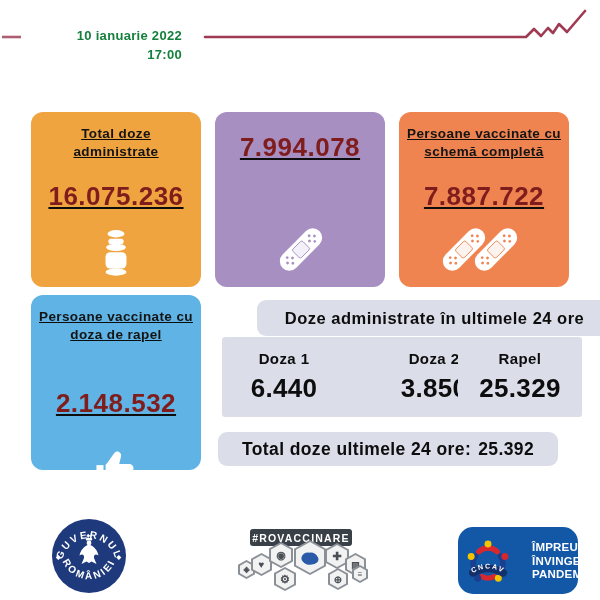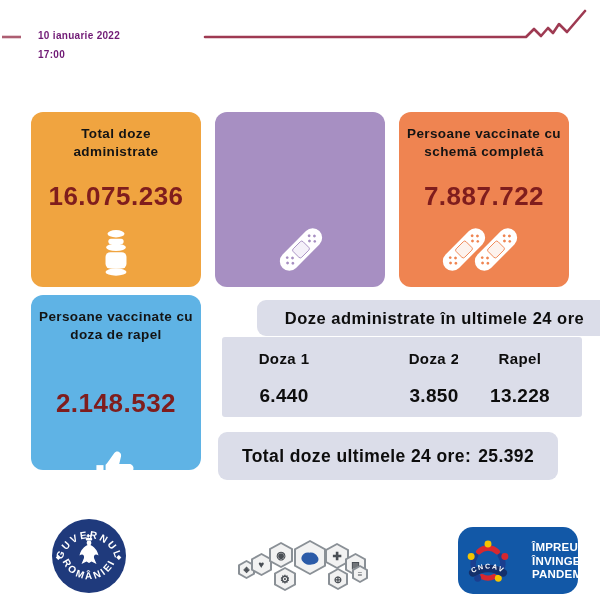--- a/index.html
+++ b/index.html
@@ -1,46 +1,46 @@
 <!DOCTYPE html>
 <html><head>
 <meta charset="utf-8">
 <style>
   html,body{margin:0;padding:0;}
   body{font-family:"Liberation Sans",sans-serif;background:#ffffff;}
   .stage{position:relative;width:600px;height:600px;background:#ffffff;overflow:hidden;font-weight:bold;color:#0d0d0d;}
 
   
   .hdr-line{position:absolute;left:0;top:0;width:600px;height:70px;}
-  .date-block{position:absolute;left:38px;top:26px;width:144px;text-align:left;font-size:10px;line-height:19px;letter-spacing:.3px;color:#701a75;}
-
-  
-  .card{position:absolute;width:170px;height:175px;border-radius:12px;display:flex;flex-direction:column;align-items:center;}
+  .date-block{position:absolute;left:38px;top:26px;width:144px;text-align:right;font-size:13px;line-height:19px;letter-spacing:.3px;color:#15803d;}
+
+  
+  .card{position:absolute;width:170px;height:175px;border-radius:12px;display:flex;flex-direction:column;align-items:center;text-decoration:underline;}
   .card-title{margin-top:13px;font-size:13.5px;line-height:18px;text-align:center;letter-spacing:.4px;padding:0 8px;color:#141414;}
   .card-value{margin-top:20px;font-size:26px;letter-spacing:.5px;color:#7f1d1d;}
   .card-icon{margin-top:auto;margin-bottom:9px;display:flex;align-items:flex-end;}
   .card-total{left:31px;top:112px;background:#F0A440;}
   .card-first{left:215px;top:112px;background:#A78FC2;}
   .card-full{left:399px;top:112px;background:#EF8451;justify-content:space-between;}
   .card-booster{left:31px;top:295px;background:#5FB3E5;gap:24px;}
   .bandage-wrap{position:relative;width:56px;height:56px;}
   .bandage-wrap svg{position:absolute;left:2px;top:16px;transform:rotate(-45deg);}
   .bandage2-wrap{position:relative;width:86px;height:56px;}
   .bandage2-wrap svg{position:absolute;top:16px;transform:rotate(-45deg);}
   .bandage2-wrap svg.b1{left:-4px;}
   .bandage2-wrap svg.b2{left:28px;}
 
   
   .pill{position:absolute;background:#DBDDE9;border-radius:9px;display:flex;align-items:center;justify-content:center;}
   .pill-24h{left:213px;top:300px;width:355px;height:36px;font-size:16.5px;letter-spacing:.5px;margin-left:44px;}
-  .pill-total{left:218px;top:432px;width:340px;height:48px;font-size:17.5px;letter-spacing:.4px;}
+  .pill-total{left:218px;top:432px;width:340px;height:34px;font-size:17.5px;letter-spacing:.4px;}
   .pill-total .tv{margin-left:7px;text-align:right;}
   .dose-box{position:absolute;top:337px;width:124px;height:80px;background:#DBDDE9;border-radius:3px;display:flex;flex-direction:column;align-items:center;}
   .dose-box .lbl{margin-top:13px;font-size:15px;letter-spacing:.4px;}
-  .dose-box .val{margin-top:18px;font-size:19px;letter-spacing:.3px;}
+  .dose-box .val{margin-top:6px;font-size:26px;letter-spacing:.3px;}
   .dose-1{left:222px;} .dose-2{left:340px;padding-left:32px;} .dose-3{left:458px;}
 
   
   .gov-logo{position:absolute;left:50px;top:516px;}
   .rova{position:absolute;left:238px;top:527px;width:130px;height:70px;}
   .rova-banner{position:absolute;left:12px;top:2px;width:102px;height:17px;background:#3A4047;border-radius:3px;color:#fff;font-size:10.5px;letter-spacing:1.2px;display:flex;align-items:center;justify-content:center;}
   .hex{position:absolute;clip-path:polygon(50% 0%,100% 25%,100% 75%,50% 100%,0% 75%,0% 25%);background:#8a9096;}
   .hex-in{position:absolute;inset:2px;clip-path:polygon(50% 0%,100% 25%,100% 75%,50% 100%,0% 75%,0% 25%);background:#f2f2f2;display:flex;align-items:center;justify-content:center;color:#4a4f55;font-weight:bold;}
   .cncav{position:absolute;left:458px;top:527px;width:120px;height:67px;background:#1258A7;border-radius:15px;}
   .cncav-emblem{position:absolute;left:5px;top:10px;}
@@ -68,20 +68,21 @@
         <ellipse cx="12" cy="3.4" rx="6" ry="2.6"></ellipse>
         <rect x="6.6" y="7" width="10.8" height="3.6" rx="1.8"></rect>
         <ellipse cx="12" cy="13" rx="7" ry="2.6"></ellipse>
         <rect x="4.6" y="16.4" width="14.8" height="11.6" rx="3.4"></rect>
         <ellipse cx="12" cy="30.4" rx="7.4" ry="2.6"></ellipse>
       </svg>
     </div>
   </div>
 
   <div class="card card-first">
+    <div class="card-value">7.994.078</div>
     <div class="card-icon bandage-wrap">
       <svg width="54" height="23" viewBox="0 0 54 23">
         <rect x="1" y="2" width="52" height="19" rx="9.5" fill="#ffffff"></rect>
         <rect x="20" y="5.5" width="14" height="12" rx="2" fill="#f4f0f9" stroke="#A78FC2" stroke-width="0.9"></rect>
         <g fill="#A78FC2">
           <circle cx="8" cy="11.5" r="1.4"></circle>
             <circle cx="11.5" cy="7.5" r="1.4"></circle>
           <circle cx="11.5" cy="15.5" r="1.4"></circle>
             <circle cx="15" cy="11.5" r="1.4"></circle>
           <circle cx="39" cy="11.5" r="1.4"></circle>
@@ -146,21 +147,21 @@
   <div class="dose-box dose-1">
     <div class="lbl">Doza 1</div>
     <div class="val">6.440</div>
   </div>
   <div class="dose-box dose-2">
     <div class="lbl">Doza 2</div>
     <div class="val">3.850</div>
   </div>
   <div class="dose-box dose-3">
     <div class="lbl">Rapel</div>
-    <div class="val">13.228</div>
+    <div class="val">25.329</div>
   </div>
 
   <div class="pill pill-total">
     <span>Total doze ultimele 24 ore:</span>
     <span class="tv">25.392</span>
   </div>
 
   <svg class="gov-logo" width="78" height="80" viewBox="0 0 78 78">
     <circle cx="39" cy="39" r="37" fill="#1F3A7C"></circle>
     <defs>
@@ -178,20 +179,23 @@
       <rect x="35.4" y="18.2" width="4.8" height="1.3" transform="translate(1.2 0)"></rect>
       <rect x="35.8" y="21" width="6.4" height="2.4" rx="0.8"></rect>
       <circle cx="39" cy="26" r="2.4"></circle>
       <path d="M39 27.5 C33.5 29.5 30.5 33.5 29.5 38.5 C32.5 36.5 34.5 38 34 41 L31.5 47 L36.5 44.5 L39 46 L41.5 44.5 L46.5 47 L44 41 C43.5 38 45.5 36.5 48.5 38.5 C47.5 33.5 44.5 29.5 39 27.5 Z"></path>
     </g>
     <text x="6" y="42" fill="#ffffff" font-size="6">◆</text>
     <text x="66.5" y="42" fill="#ffffff" font-size="6">◆</text>
   </svg>
 
   <div class="rova">
+    <div class="rova-banner">
+      <span>#ROVACCINARE</span>
+    </div>
     <div class="hex" style="left:0px;top:33px;width:17px;height:19px;">
       <div class="hex-in" style="font-size:8px;">◈</div>
     </div>
     <div class="hex" style="left:13px;top:26px;width:21px;height:23px;">
       <div class="hex-in" style="font-size:10px;">♥</div>
     </div>
     <div class="hex" style="left:31px;top:15px;width:24px;height:26px;">
       <div class="hex-in" style="font-size:11px;">◉</div>
     </div>
     <div class="hex" style="left:36px;top:40px;width:22px;height:24px;">

